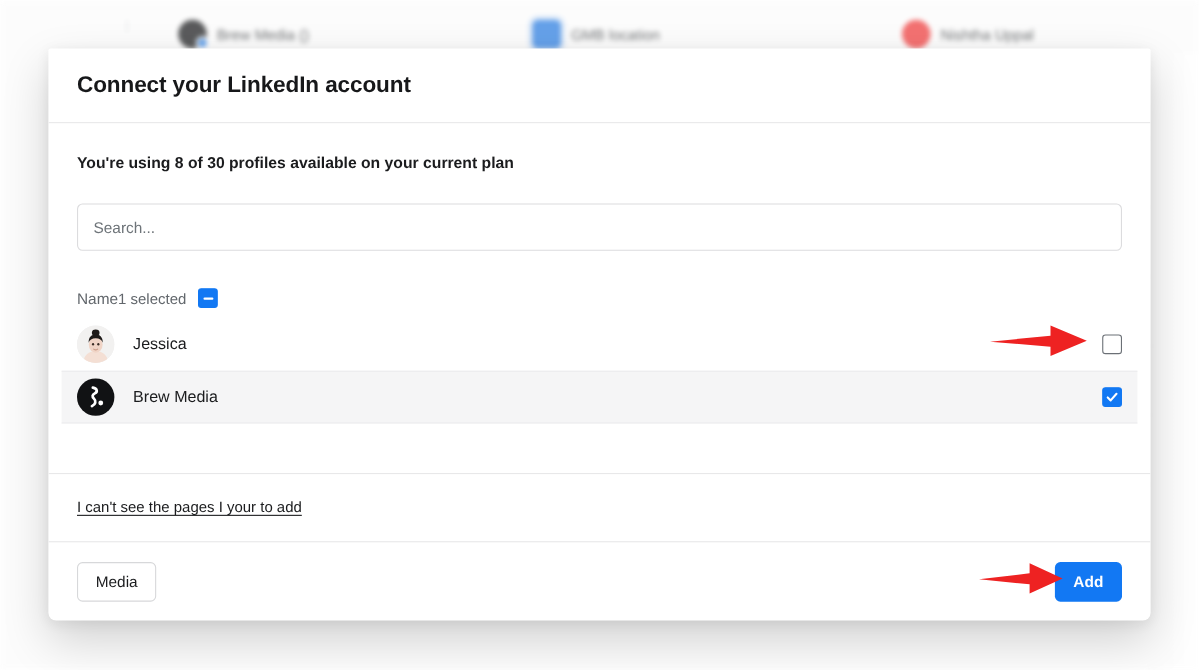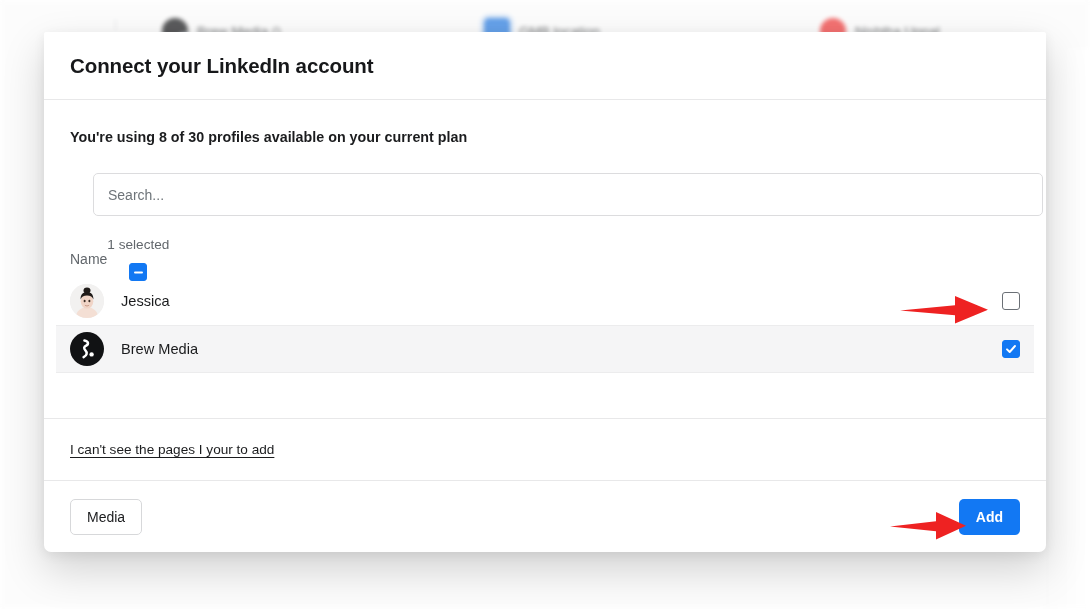--- a/index.html
+++ b/index.html
@@ -81,21 +81,21 @@
     position: absolute;
     right: 0; top: 48px;
     width: 46px; bottom: 0;
     background: linear-gradient(90deg,#fafafa 0%,#ffffff 100%);
   }
 
   
   #modal {
     position: absolute;
     left: 44px;
-    top: 32px;
+    top: 44px;
     width: 1002px;
     height: 520px;
     background: #ffffff;
     border-radius: 2px 2px 7px 7px;
     box-shadow: 0 18px 42px rgba(0,0,0,.17), 0 3px 12px rgba(0,0,0,.07);
     overflow: hidden;
     display: flex;
     flex-direction: column;
   }
 
@@ -134,39 +134,37 @@
     width: 100%;
     height: 43px;
     border: 1px solid #dcdcde;
     border-radius: 5px;
     padding: 0 14px;
     font-size: 14px;
     font-family: "Liberation Sans", sans-serif;
     color: #1b1c1e;
     background: #fff;
     outline: none;
-    margin-left: 23px;
   }
   #search-input::placeholder { color: #6e7479; }
 
   #list-header {
     margin-top: 27px;
     height: 32px;
     display: flex;
     align-items: center;
   }
   #col-name {
     font-size: 14px;
     color: #62676c;
   }
   #header-right {
     display: flex;
     align-items: center;
     gap: 11px;
-    flex-direction: column;
   }
   #selected-count {
     font-size: 13.6px;
     color: #62676c;
   }
 
   .cbox {
     width: 18px; height: 18px;
     border-radius: 3px;
     flex: none;

